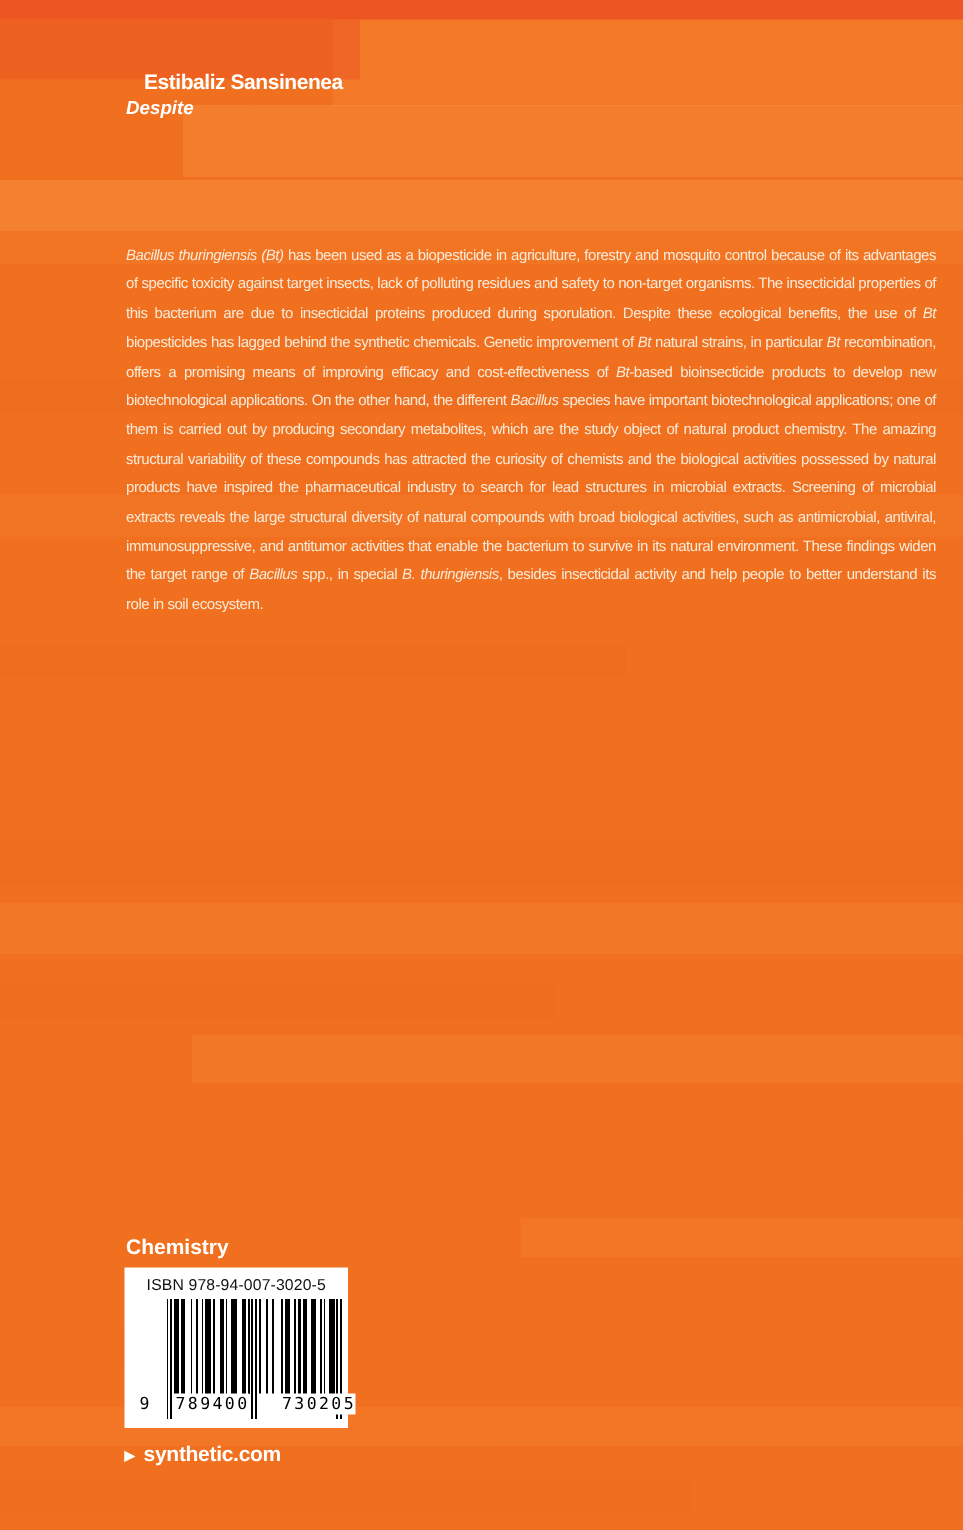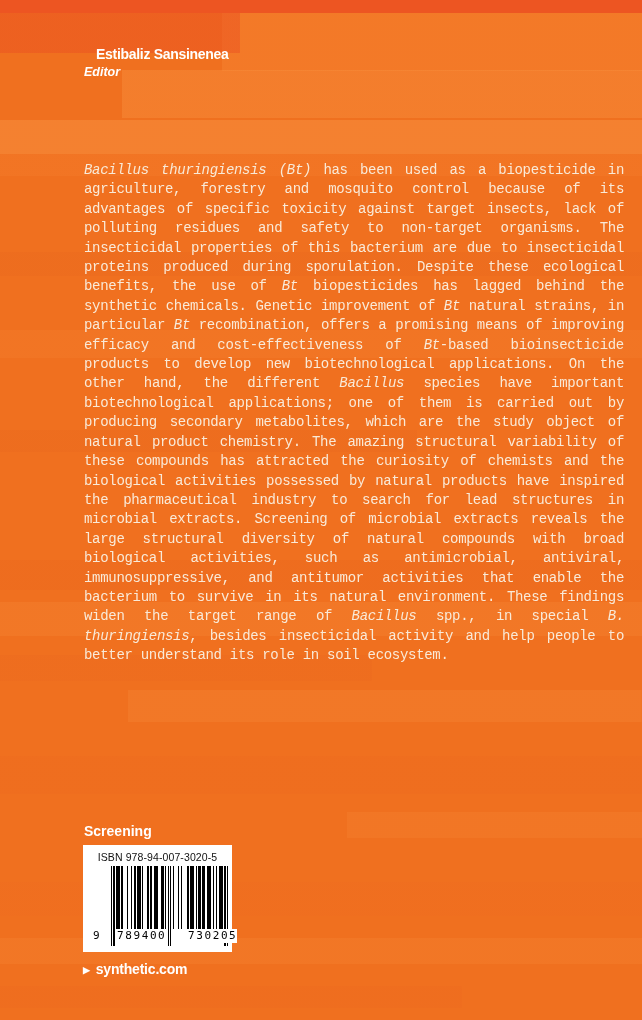--- a/index.html
+++ b/index.html
@@ -27,48 +27,48 @@
       linear-gradient(rgba(232,92,30,.12),rgba(232,92,30,.12)) 0 986px / 72% 22px no-repeat;
     background-color:#f0701f;
   }
   .abs { position:absolute; }
   .author { left:96px; top:46px; font-size:14px; font-weight:700; color:#fff; letter-spacing:-0.3px; }
   .role { left:84px; top:65px; font-size:12.5px; font-weight:700; font-style:italic; color:#fff; }
   .title { left:84px; top:87px; font-size:19px; font-weight:700; color:#fff; letter-spacing:-0.2px; white-space:nowrap; }
   .title .it { font-style:italic; margin-right:0.24em; }
   .synopsis {
     left:84px; top:161px; width:540px;
-    font-family:Liberation Mono, monospace;
-    font-size:14px; line-height:19.4px; letter-spacing:-0.3px;
+    font-family:Liberation Sans, sans-serif;
+    font-size:10px; line-height:19.4px; letter-spacing:-0.3px;
     color:#f9ead8; text-align:justify;
   }
   .category { left:84px; top:823px; font-size:14px; font-weight:700; color:#fff; }
   .barcode-box { left:83px; top:845px; width:149px; height:107px; background:#fff; }
   .isbn { text-align:center; font-size:10.5px; color:#111; padding-top:6px; letter-spacing:0.1px; }
   .bars-wrap { position:relative; margin:3px 4px 0 28px; height:80px; }
   .bars-wrap svg { position:absolute; left:0; top:0; width:100%; height:100%; shape-rendering:crispEdges; }
   .bc-digit { position:absolute; top:63px; font-family:"DejaVu Sans Mono", monospace; font-size:11px; color:#000; background:#fff; line-height:14px; }
   .bc-lead  { left:-18px; background:transparent; }
   .bc-left  { left:4px;  letter-spacing:1.6px; padding-left:2px; }
   .bc-right { left:61px; letter-spacing:1.6px; padding-left:16px; }
   .website { left:83px; top:961px; display:flex; align-items:center; color:#fff; font-weight:700; font-size:14px; letter-spacing:-0.2px; }
   .arrow { font-size:9px; margin-right:6px; position:relative; top:0.5px; }
 </style>
 </head>
 <body>
 
 <div class="cover">
 
   <div class="abs author">Estibaliz Sansinenea</div>
-  <div class="abs role">Editor</div>
+  <div class="abs role">Despite</div>
 
 
   <div class="abs synopsis"><i>Bacillus thuringiensis (Bt)</i><span> has been used as a biopesticide in agriculture, forestry and mosquito control because of its advantages of specific toxicity against target insects, lack of polluting residues and safety to non-target organisms. The insecticidal properties of this bacterium are due to insecticidal proteins produced during sporulation. Despite these ecological benefits, the use of </span><i>Bt</i><span> biopesticides has lagged behind the synthetic chemicals. Genetic improvement of </span><i>Bt</i><span> natural strains, in particular </span><i>Bt</i><span> recombination, offers a promising means of improving efficacy and cost-effectiveness of </span><i>Bt</i><span>-based bioinsecticide products to develop new biotechnological applications. On the other hand, the different </span><i>Bacillus</i><span> species have important biotechnological applications; one of them is carried out by producing secondary metabolites, which are the study object of natural product chemistry. The amazing structural variability of these compounds has attracted the curiosity of chemists and the biological activities possessed by natural products have inspired the pharmaceutical industry to search for lead structures in microbial extracts. Screening of microbial extracts reveals the large structural diversity of natural compounds with broad biological activities, such as antimicrobial, antiviral, immunosuppressive, and antitumor activities that enable the bacterium to survive in its natural environment. These findings widen the target range of </span><i>Bacillus</i><span> spp., in special </span><i>B. thuringiensis</i><span>, besides insecticidal activity and help people to better understand its role in soil ecosystem.</span></div>
 
-  <div class="abs category">Screening</div>
+  <div class="abs category">Chemistry</div>
 
   <div class="abs barcode-box">
     <div class="isbn">ISBN 978-94-007-3020-5</div>
     <div class="bars-wrap">
         <svg viewBox="0 0 95 80" preserveAspectRatio="none" xmlns="http://www.w3.org/2000/svg" fill="#000">
           <rect x="0" y="0" width="1" height="80"></rect>
           <rect x="2" y="0" width="1" height="80"></rect>
           <rect x="4" y="0" width="1" height="63"></rect>
           <rect x="5" y="0" width="1" height="63"></rect>
           <rect x="6" y="0" width="1" height="63"></rect>

